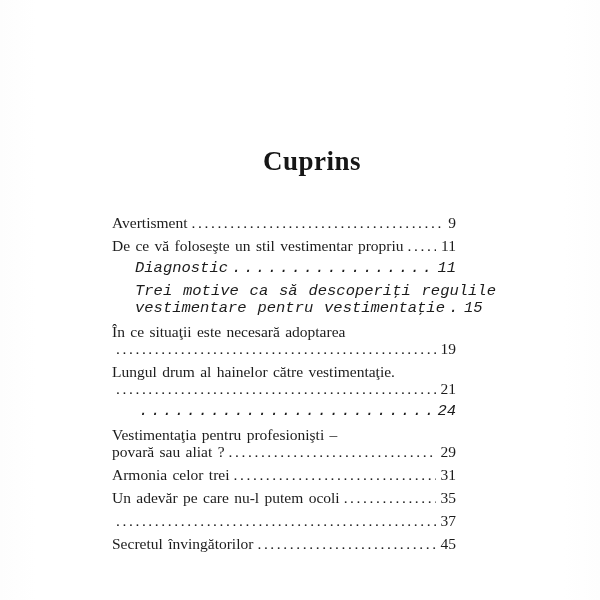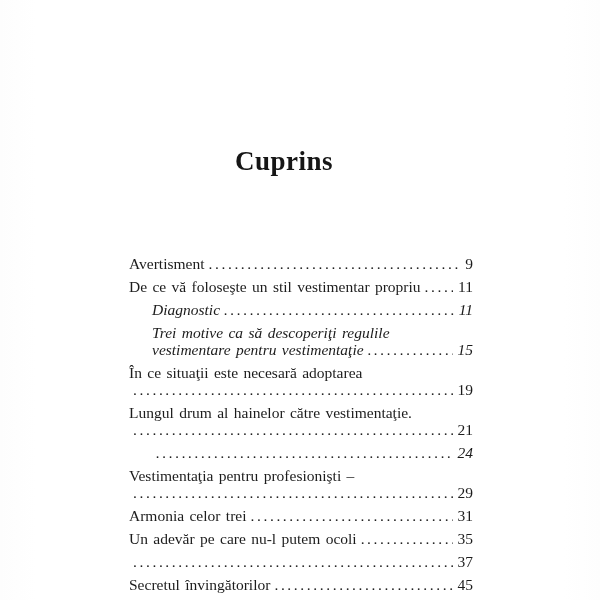--- a/index.html
+++ b/index.html
@@ -16,44 +16,44 @@
   }
   .page {
     width: 600px;
     height: 600px;
     position: relative;
     background: linear-gradient(90deg, #fdfdfd 0%, #ffffff 6%, #ffffff 94%, #fdfdfd 100%);
   }
   .title {
     position: absolute;
     top: 146px;
-    left: 98px;
+    left: 126px;
     width: 372px;
     text-align: center;
     font-size: 27px;
     font-weight: bold;
     letter-spacing: 0.5px;
     color: #161616;
   }
   .toc {
     position: absolute;
     top: 214px;
-    left: 129px;
+    left: 112px;
     width: 344px;
-    margin-top: 41px;
   }
   .toc-item {
     margin-bottom: 6px;
     font-size: 15.5px;
     line-height: 17px;
     word-spacing: 1.5px;
   }
   .toc-item.italic {
     font-style: italic;
     padding-left: 23px;
+    font-family: Liberation Mono, monospace;
   }
   .toc-line-full {
     white-space: nowrap;
   }
   .toc-row {
     display: flex;
     align-items: baseline;
   }
   .toc-text {
     white-space: nowrap;
@@ -124,20 +124,21 @@
       </div>
       <div class="toc-item italic">
         <div class="toc-row">
           <span class="leader">........................................................................................................................</span>
           <span class="page-num">24</span>
         </div>
       </div>
       <div class="toc-item">
         <div class="toc-line-full">Vestimentaţia pentru profesionişti –</div>
         <div class="toc-row">
+          <span class="toc-text">povară sau aliat ?</span>
           <span class="leader">........................................................................................................................</span>
           <span class="page-num">29</span>
         </div>
       </div>
       <div class="toc-item">
         <div class="toc-row">
           <span class="toc-text">Armonia celor trei</span>
           <span class="leader">........................................................................................................................</span>
           <span class="page-num">31</span>
         </div>

